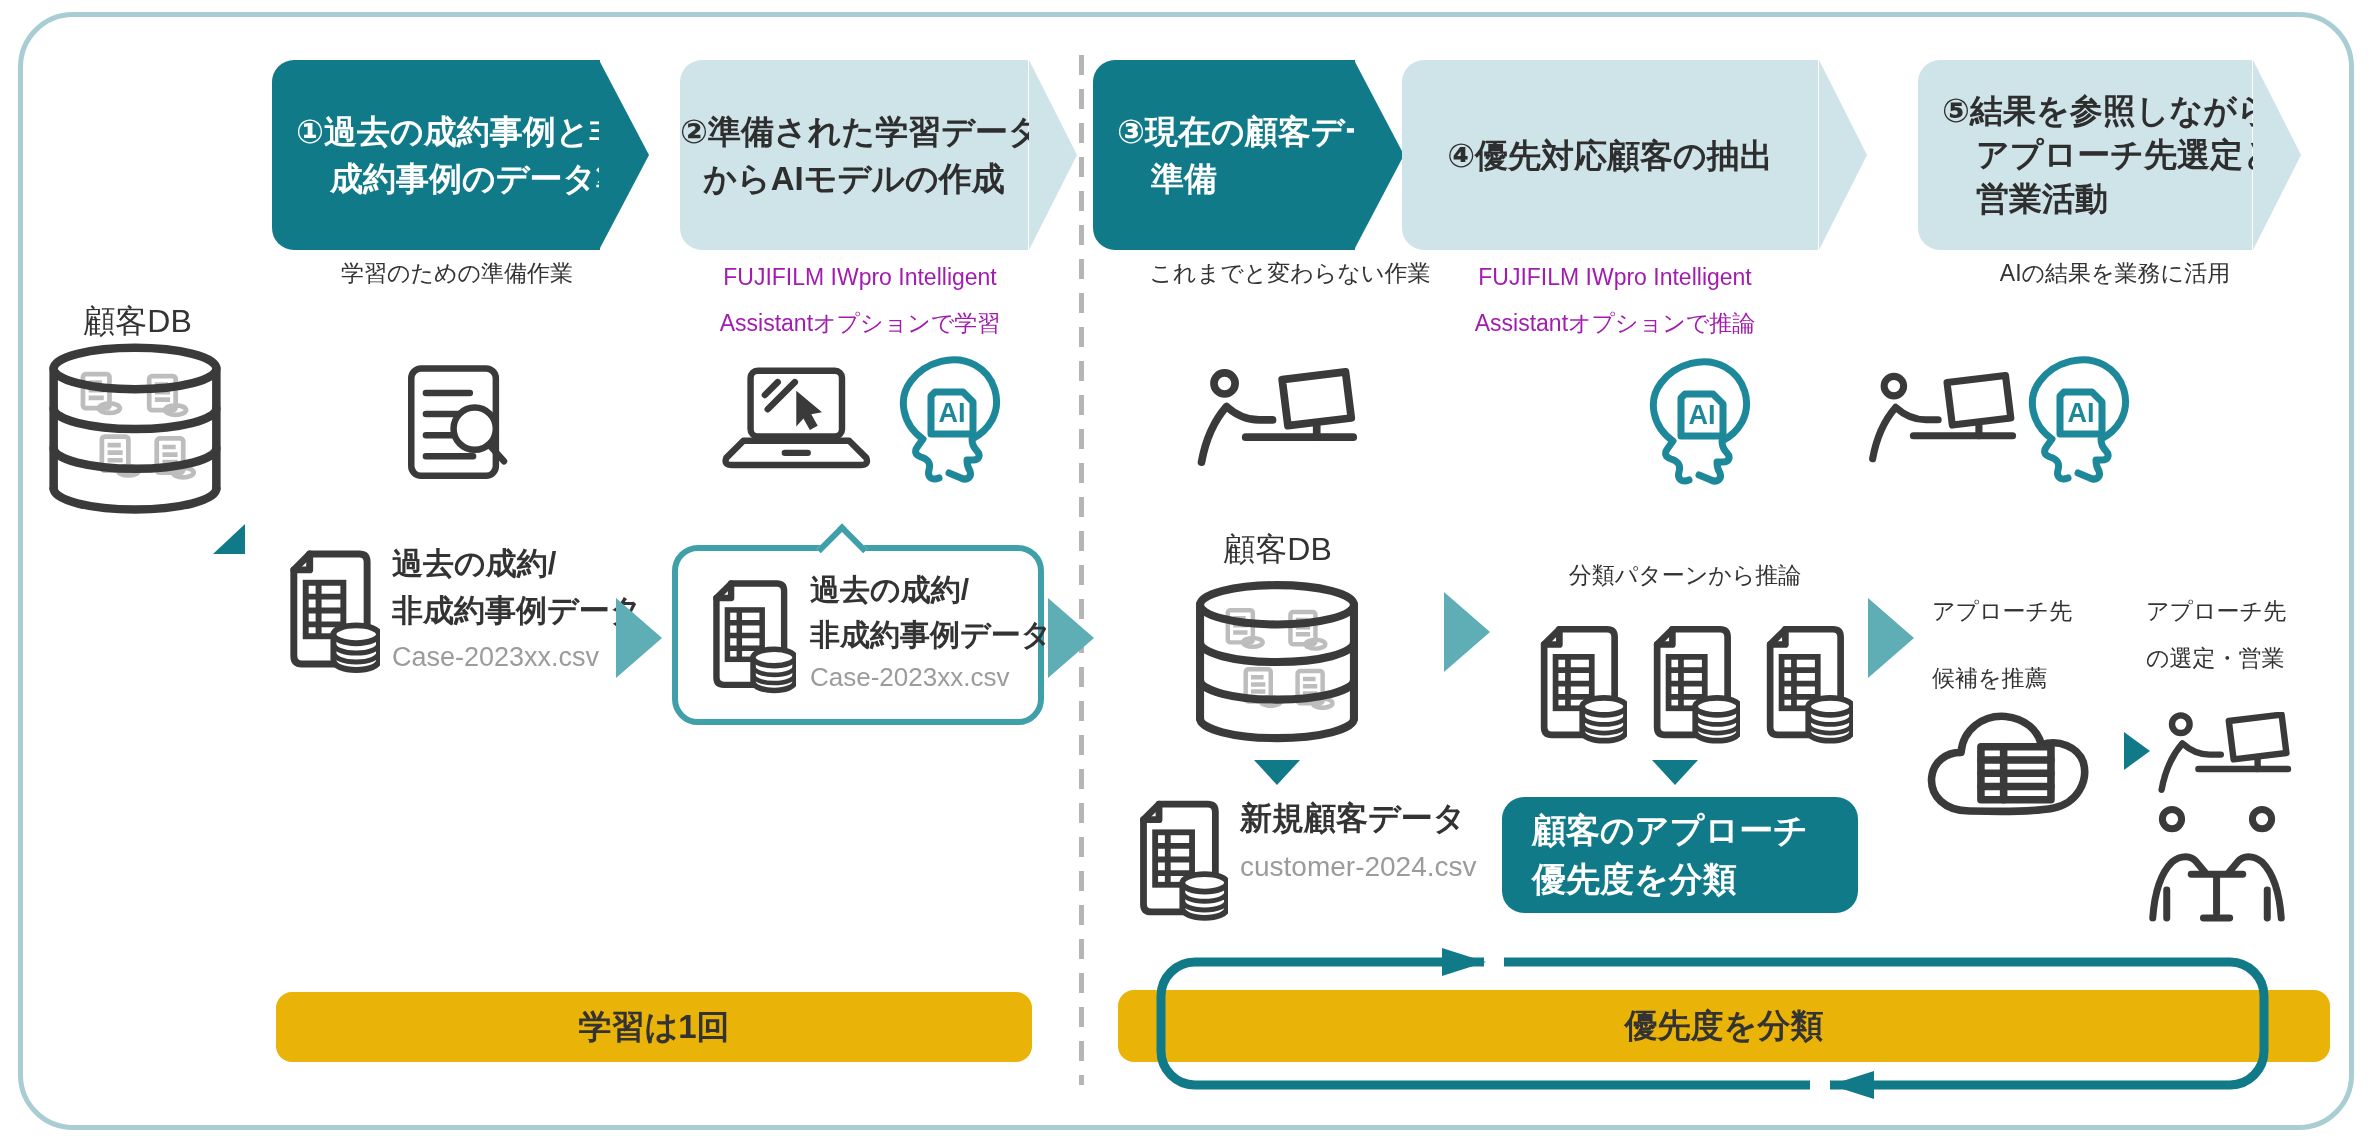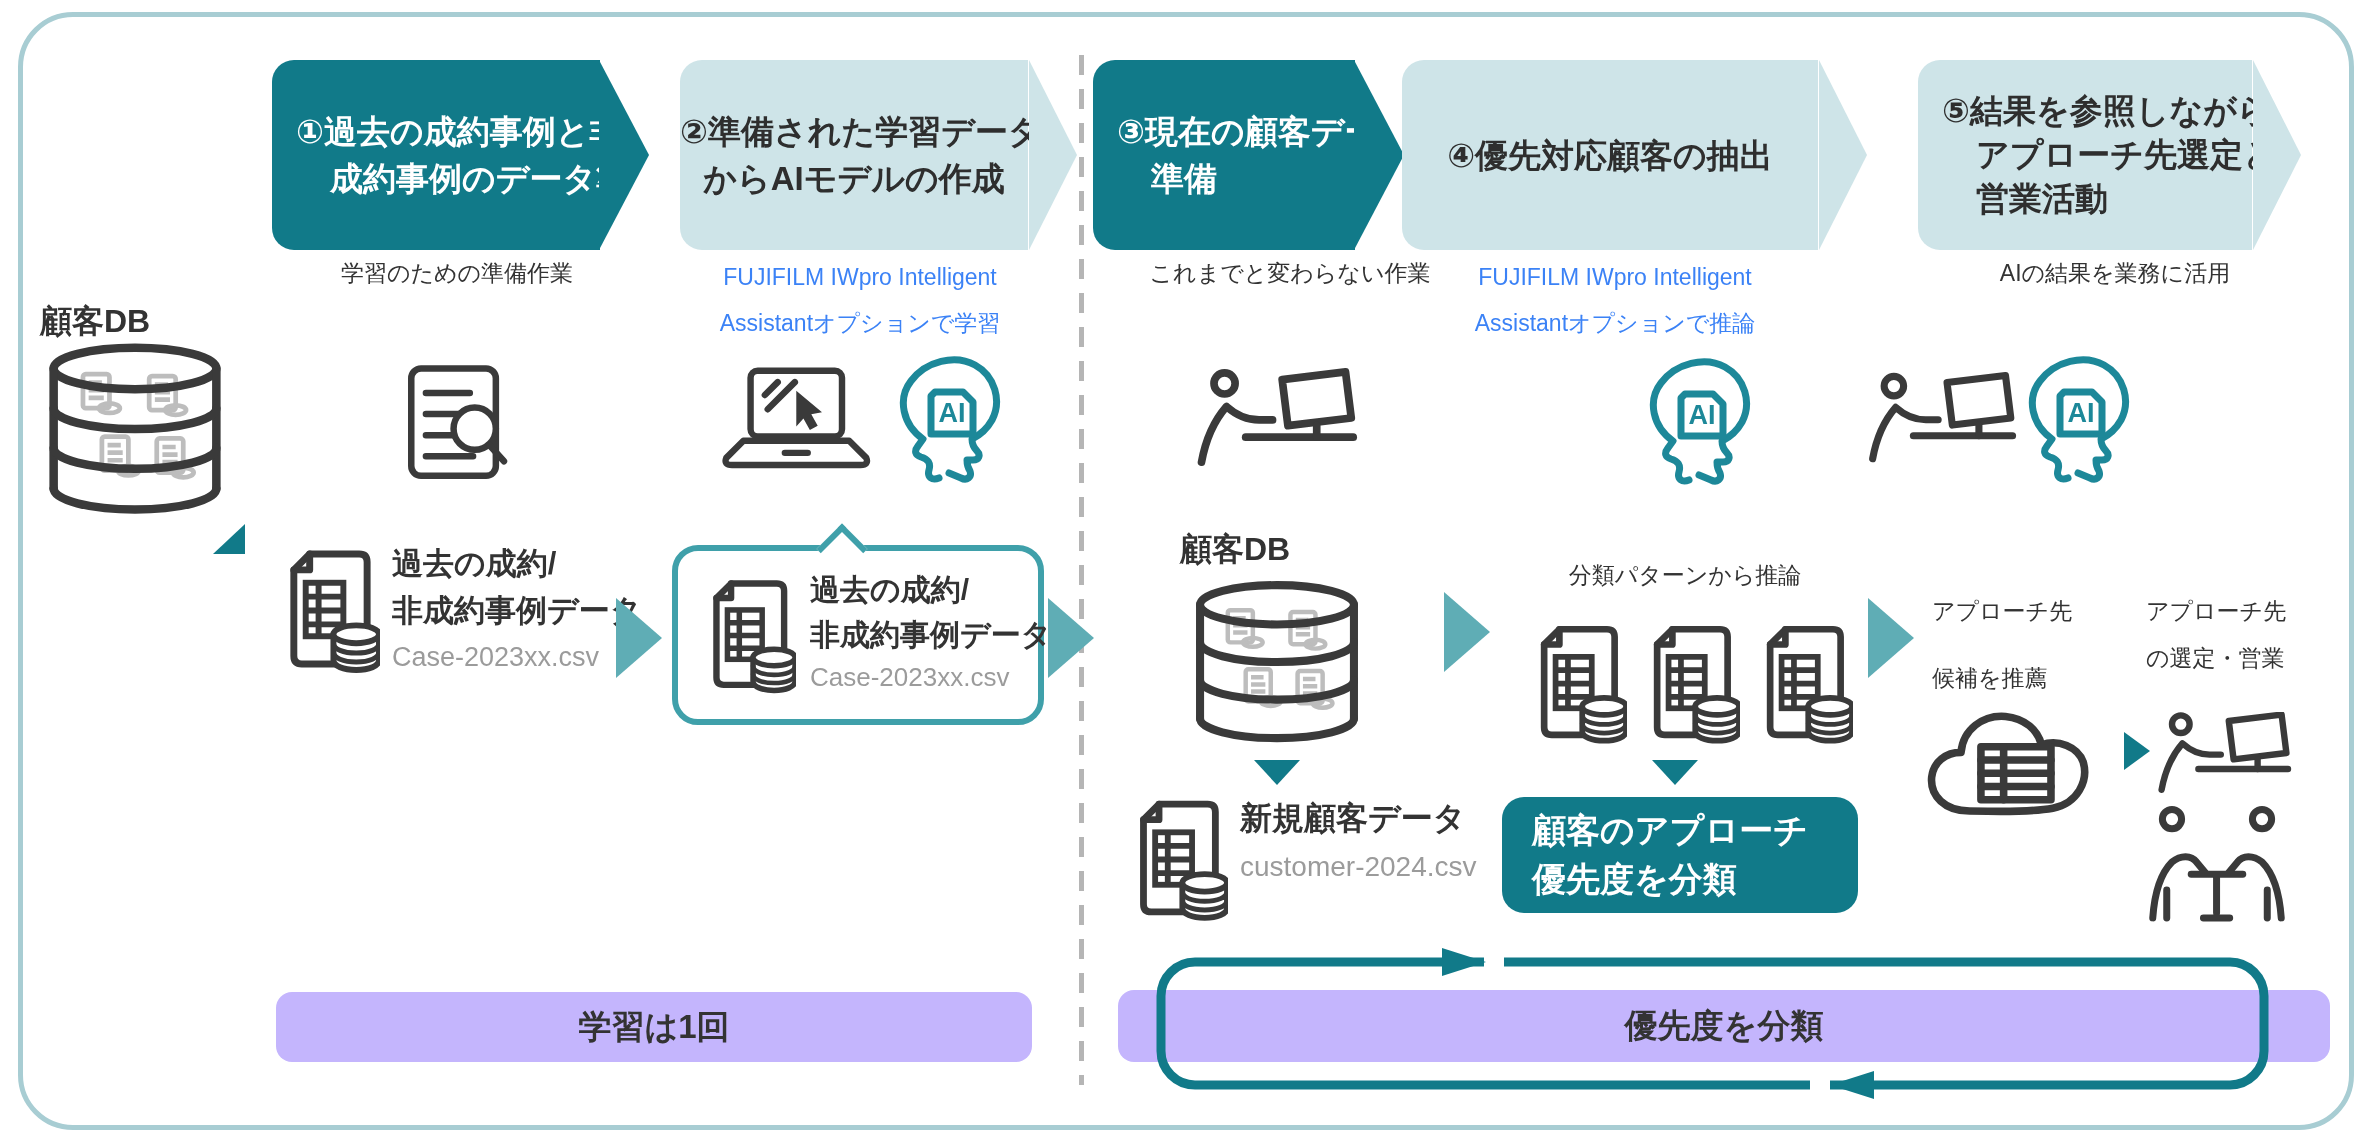--- a/index.html
+++ b/index.html
@@ -15,35 +15,35 @@
   .banner .tip{position:absolute;right:-49px;top:0;width:0;height:0;
     border-top:95px solid transparent;border-bottom:95px solid transparent;}
   .banner.dark{background:#117a89;color:#fff;}
   .banner.dark .tip{border-left:50px solid #117a89;}
   .banner.light{background:#cee4e8;color:#2e2e2e;}
   .banner.light .tip{border-left:48px solid #cee4e8;}
   .banner .bl{padding-left:24px;white-space:nowrap;}
   .banner .ind{padding-left:58px;}
   .banner.center .bl{padding-left:0;text-align:center;}
   .cap{font-size:23px;color:#333;text-align:center;white-space:nowrap;}
-  .cap.teal{color:#3b82f6;line-height:46px;}
-  .lbl-db{font-size:32px;font-weight:bold;text-align:left;}
+  .cap.teal{color:#a21caf;line-height:46px;}
+  .lbl-db{font-size:32px;font-weight:normal;text-align:center;}
   .ftitle{font-size:31px;font-weight:bold;line-height:47px;white-space:nowrap;}
   .fname{font-size:27px;color:#9b9b9b;margin-top:8px;white-space:nowrap;}
   .flow-arrow{width:0;height:0;border-top:40px solid transparent;border-bottom:40px solid transparent;
     border-left:46px solid #5fadb5;}
   .down-tri{width:0;height:0;border-left:23px solid transparent;border-right:23px solid transparent;
     border-top:25px solid #117a89;}
   .ne-tri{background:#117a89;clip-path:polygon(100% 0,100% 100%,0 100%);}
   .balloon{border:6px solid #3fa0aa;border-radius:26px;background:#fff;}
   .balloon .notch{position:absolute;top:-20px;left:146px;width:30px;height:30px;background:#fff;
     border-left:6px solid #3fa0aa;border-top:6px solid #3fa0aa;transform:rotate(45deg);}
   .resultbox{background:#117a89;border-radius:22px;color:#fff;font-size:34px;font-weight:bold;
     line-height:49px;padding:9px 0 0 30px;box-sizing:border-box;}
-  .bar{background:#c4b5fd;border-radius:16px;display:flex;align-items:center;justify-content:center;
+  .bar{background:#eab308;border-radius:16px;display:flex;align-items:center;justify-content:center;
     font-size:33px;font-weight:bold;color:#333;}
   .ic-dark{color:#3a3a3a;}
   .ic-teal{color:#1d8899;}
   svg text{font-family:"Liberation Sans","DejaVu Sans",sans-serif;}
 </style>
 </head>
 <body>
 
 <svg width="0" height="0" style="position:absolute" aria-hidden="true">
   <defs>

